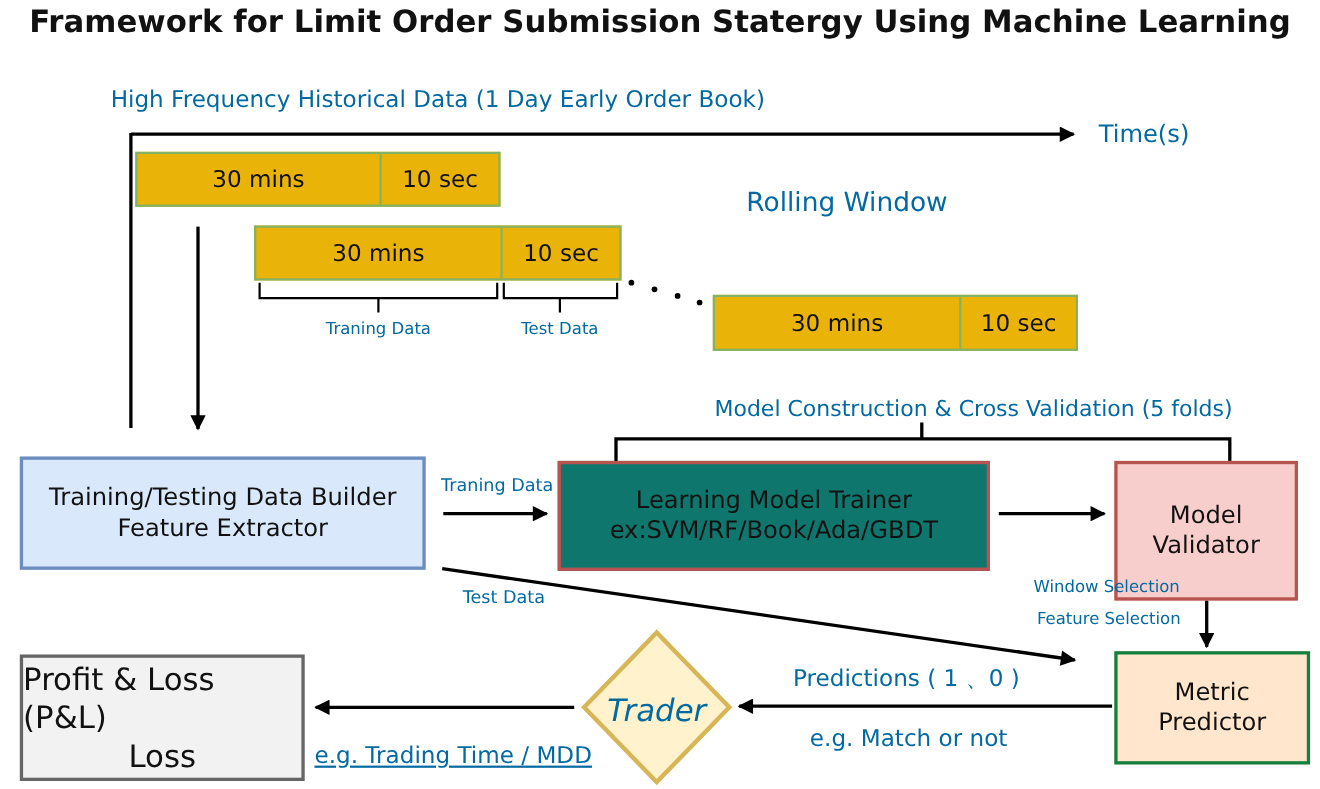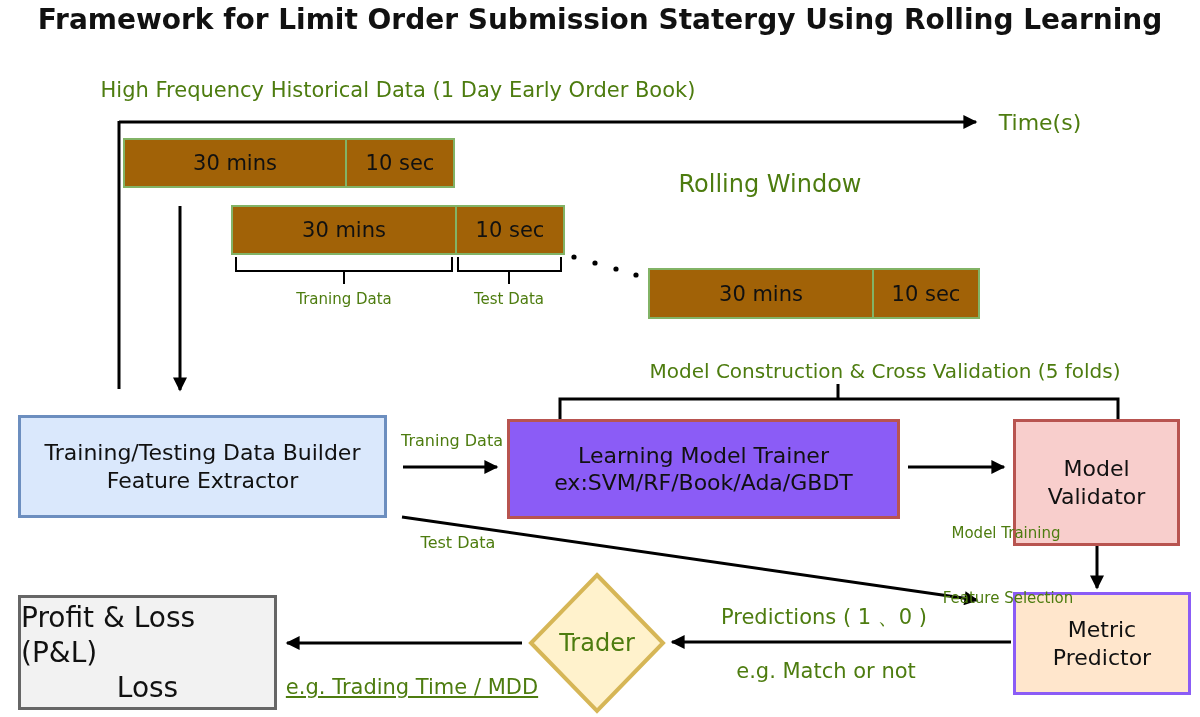--- a/index.html
+++ b/index.html
@@ -1,46 +1,46 @@
 <!DOCTYPE html>
 <html><head>
 <meta charset="utf-8">
 <style>
   html,body{margin:0;padding:0;background:#ffffff;}
   #canvas{position:relative;width:1200px;height:717px;background:#ffffff;overflow:hidden;
           font-family:"DejaVu Sans","Liberation Sans",sans-serif;color:#111;}
   svg.wires{position:absolute;left:0;top:0;width:1200px;height:717px;pointer-events:none;}
-  .lbl{position:absolute;transform:translateX(-50%);white-space:nowrap;color:#4d7c0f;}
+  .lbl{position:absolute;transform:translateX(-50%);white-space:nowrap;color:#0369a1;}
   .node{position:absolute;display:flex;flex-direction:column;align-items:center;justify-content:center;
         box-sizing:border-box;line-height:1.25;}
   .title{position:absolute;left:0;top:3px;width:100%;text-align:center;font-size:28px;font-weight:bold;letter-spacing:0px;}
   .hf{left:398px;top:78px;font-size:21px;}
   .time{left:1040px;top:110px;font-size:22px;}
   .rolling{left:770px;top:170px;font-size:24px;}
   .smalllbl{font-size:15px;}
   .edgelbl{font-size:16px;}
   .biglbl{font-size:21px;}
   .mc{left:885px;top:359px;font-size:20px;}
   
-  .gwin{position:absolute;display:flex;background:#a16207;border:2px solid #82b366;box-sizing:border-box;}
+  .gwin{position:absolute;display:flex;background:#eab308;border:2px solid #82b366;box-sizing:border-box;}
   .gwin .cell{display:flex;align-items:center;justify-content:center;font-size:21px;box-sizing:border-box;height:100%;}
   .gwin .train{border-right:2px solid #82b366;}
   #win1{left:123px;top:138px;width:332px;height:50px;}
   #win1 .train{width:222px;} #win1 .test{width:106px;}
   #win2{left:231px;top:205px;width:334px;height:50px;}
   #win2 .train{width:224px;} #win2 .test{width:106px;}
   #win3{left:648px;top:268px;width:332px;height:51px;}
   #win3 .train{width:224px;} #win3 .test{width:104px;}
   
   #builder{left:18px;top:415px;width:369px;height:103px;background:#dae8fc;border:3px solid #6c8ebf;font-size:22px;}
-  #trainer{left:507px;top:419px;width:393px;height:100px;background:#8b5cf6;border:3px solid #b85450;font-size:22px;}
+  #trainer{left:507px;top:419px;width:393px;height:100px;background:#0f766e;border:3px solid #b85450;font-size:22px;}
   #validator{left:1013px;top:419px;width:167px;height:127px;background:#f8cecc;border:3px solid #b85450;font-size:22px;}
-  #metric{left:1013px;top:592px;width:178px;height:103px;background:#ffe6cc;border:3px solid #8b5cf6;font-size:22px;}
+  #metric{left:1013px;top:592px;width:178px;height:103px;background:#ffe6cc;border:3px solid #15803d;font-size:22px;}
   #pnl{left:18px;top:595px;width:259px;height:115px;background:#f2f2f2;border:3px solid #666666;font-size:28px;}
-  #trader-lbl{left:597px;top:629px;font-size:24px;}
+  #trader-lbl{left:597px;top:629px;font-size:28px;font-style:italic;}
 </style>
 </head>
 <body>
 
 <div id="canvas">
 
   <svg class="wires" viewBox="0 0 1200 717">
     <defs>
       <marker id="ah" viewBox="0 0 10 10" refX="9" refY="5" markerWidth="16" markerHeight="14" markerUnits="userSpaceOnUse" orient="auto">
         <path d="M0,0 L10,5 L0,10 z" fill="#000"></path>
@@ -72,21 +72,21 @@
 
     <line x1="1097" y1="536" x2="1097" y2="588" stroke="#000" stroke-width="3" marker-end="url(#ah)"></line>
 
     <line x1="1011" y1="642" x2="672" y2="642" stroke="#000" stroke-width="3" marker-end="url(#ah)"></line>
 
     <line x1="522" y1="643" x2="287" y2="643" stroke="#000" stroke-width="3" marker-end="url(#ah)"></line>
 
     <polygon points="597,575 663,643 597,711 531,643" fill="#fff2cc" stroke="#d6b656" stroke-width="4"></polygon>
   </svg>
 
-  <div class="title">Framework for Limit Order Submission Statergy Using Rolling Learning</div>
+  <div class="title">Framework for Limit Order Submission Statergy Using Machine Learning</div>
   <div class="lbl hf">High Frequency Historical Data (1 Day Early Order Book)</div>
   <div class="lbl time">Time(s)</div>
   <div class="lbl rolling">Rolling Window</div>
   <div class="lbl mc">Model Construction &amp; Cross Validation (5 folds)</div>
 
   <div class="gwin" id="win1">
     <div class="cell train">30 mins</div>
     <div class="cell test">10 sec</div>
   </div>
   <div class="gwin" id="win2">
@@ -118,19 +118,19 @@
     <div>Predictor</div>
   </div>
   <div class="node" id="pnl">
     <div>Profit &amp; Loss (P&amp;L)</div>
     <div>Loss</div>
   </div>
   <div class="lbl" id="trader-lbl">Trader</div>
 
   <div class="lbl edgelbl" style="left:452px;top:431px;">Traning Data</div>
   <div class="lbl edgelbl" style="left:458px;top:533px;">Test Data</div>
-  <div class="lbl smalllbl" style="left:1006px;top:524px;">Model Training</div>
-  <div class="lbl smalllbl" style="left:1008px;top:553px;margin-top:36px;">Feature Selection</div>
+  <div class="lbl smalllbl" style="left:1006px;top:524px;">Window Selection</div>
+  <div class="lbl smalllbl" style="left:1008px;top:553px;">Feature Selection</div>
   <div class="lbl biglbl" style="left:824px;top:603px;">Predictions ( 1 、0 )</div>
   <div class="lbl biglbl" style="left:826px;top:659px;">e.g. Match or not</div>
   <div class="lbl biglbl" style="left:412px;top:675px;text-decoration:underline;">e.g. Trading Time / MDD</div>
 
 </div>
 
 </body></html>

